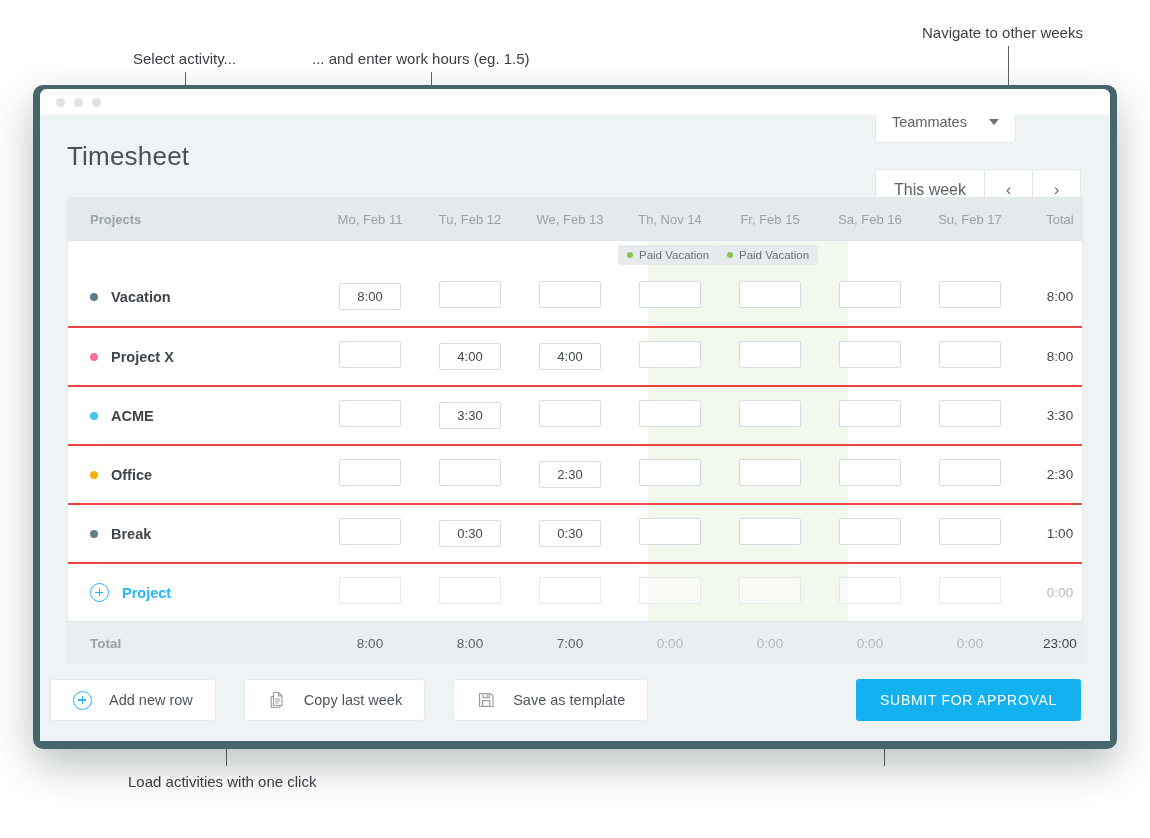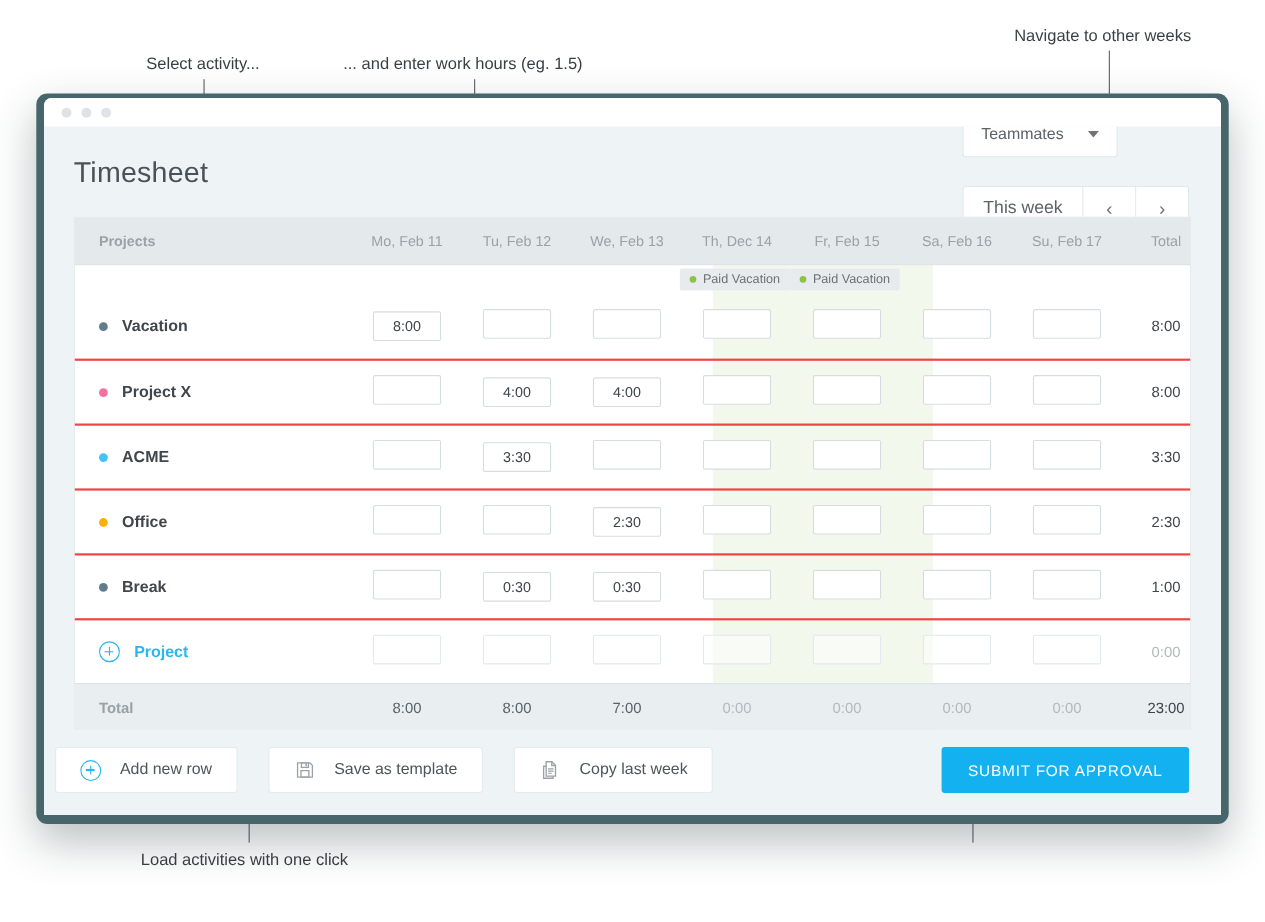--- a/index.html
+++ b/index.html
@@ -320,21 +320,21 @@
         </div>
 
         <div class="sheet">
           <div class="weekend-shade"></div>
 
           <div class="row head-row">
             <div class="col-proj">Projects</div>
             <div class="col-day">Mo, Feb 11</div>
             <div class="col-day">Tu, Feb 12</div>
             <div class="col-day">We, Feb 13</div>
-            <div class="col-day">Th, Dec 14</div>
+            <div class="col-day">Th, Nov 14</div>
             <div class="col-day">Fr, Feb 15</div>
             <div class="col-day">Sa, Feb 16</div>
             <div class="col-day">Su, Feb 17</div>
             <div class="col-total">Total</div>
             <div class="col-del"></div>
           </div>
 
           <div class="row badge-row">
             <div class="col-proj"></div>
             <div class="col-day"></div>
@@ -466,38 +466,38 @@
         </div>
 
         <div class="footer">
           <div class="foot-btn">
             <span class="plus-circle"></span>
             <span>Add new row</span>
           </div>
           <div class="foot-btn">
             <span>
               <svg class="ico" viewBox="0 0 20 20" fill="none" stroke="#9aa2a8" stroke-width="1.2">
+                <path d="M6.5 2.5h5.2L15 5.8v9.7H6.5z"></path>
+                <path d="M11.6 2.6v3.3h3.3"></path>
+                <path d="M12.8 15.6v1.9H4.2V6.6h2.2"></path>
+                <path d="M8.2 9h5M8.2 11h5M8.2 13h3.4" stroke-width="1"></path>
+              </svg>
+            </span>
+            <span>Copy last week</span>
+          </div>
+          <div class="foot-btn">
+            <span>
+              <svg class="ico" viewBox="0 0 20 20" fill="none" stroke="#9aa2a8" stroke-width="1.2">
                 <path d="M3.5 3.5h11.1L17 5.9v10.6H3.5z"></path>
                 <path d="M7 3.6h6.4v4H7z"></path>
                 <path d="M11.3 4.4v2.3" stroke-width="1.4"></path>
                 <path d="M6.6 10.6h7.2v5.8H6.6z"></path>
               </svg>
             </span>
             <span>Save as template</span>
           </div>
-          <div class="foot-btn">
-            <span>
-              <svg class="ico" viewBox="0 0 20 20" fill="none" stroke="#9aa2a8" stroke-width="1.2">
-                <path d="M6.5 2.5h5.2L15 5.8v9.7H6.5z"></path>
-                <path d="M11.6 2.6v3.3h3.3"></path>
-                <path d="M12.8 15.6v1.9H4.2V6.6h2.2"></path>
-                <path d="M8.2 9h5M8.2 11h5M8.2 13h3.4" stroke-width="1"></path>
-              </svg>
-            </span>
-            <span>Copy last week</span>
-          </div>
           <button class="submit-btn">SUBMIT FOR APPROVAL</button>
         </div>
 
       </div>
     </div>
   </div>
 </div>
 
 </body></html>

